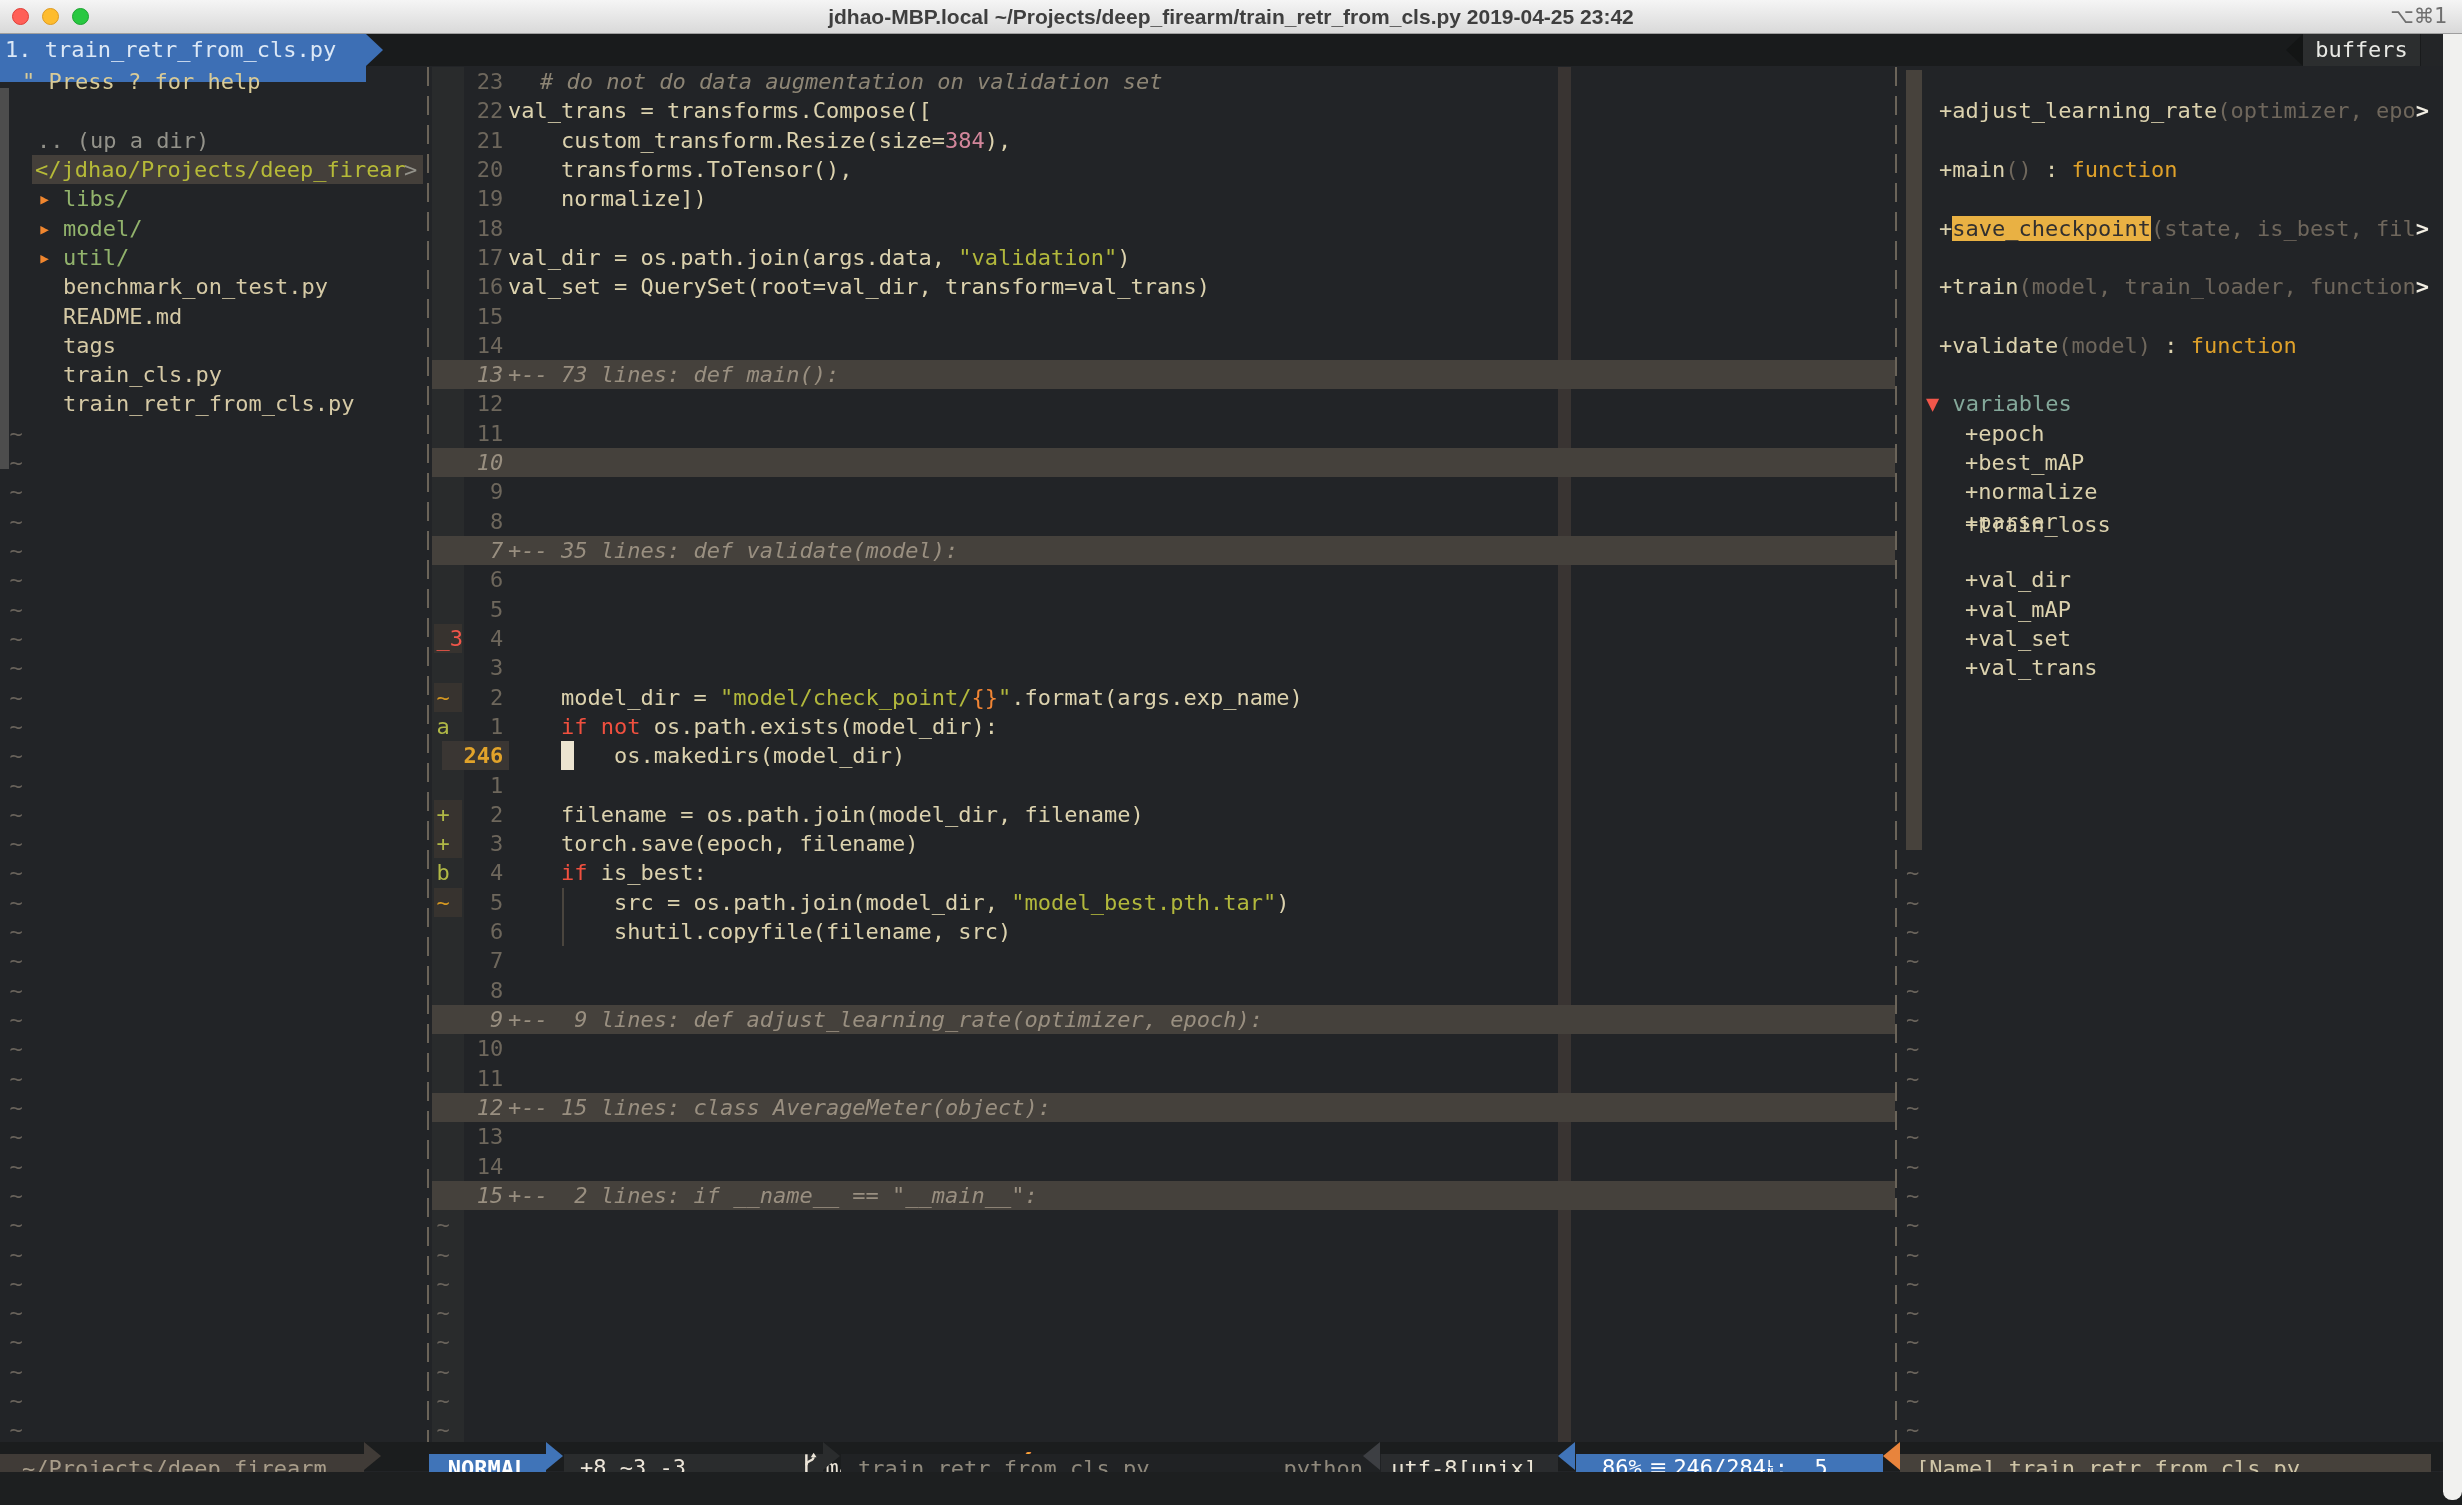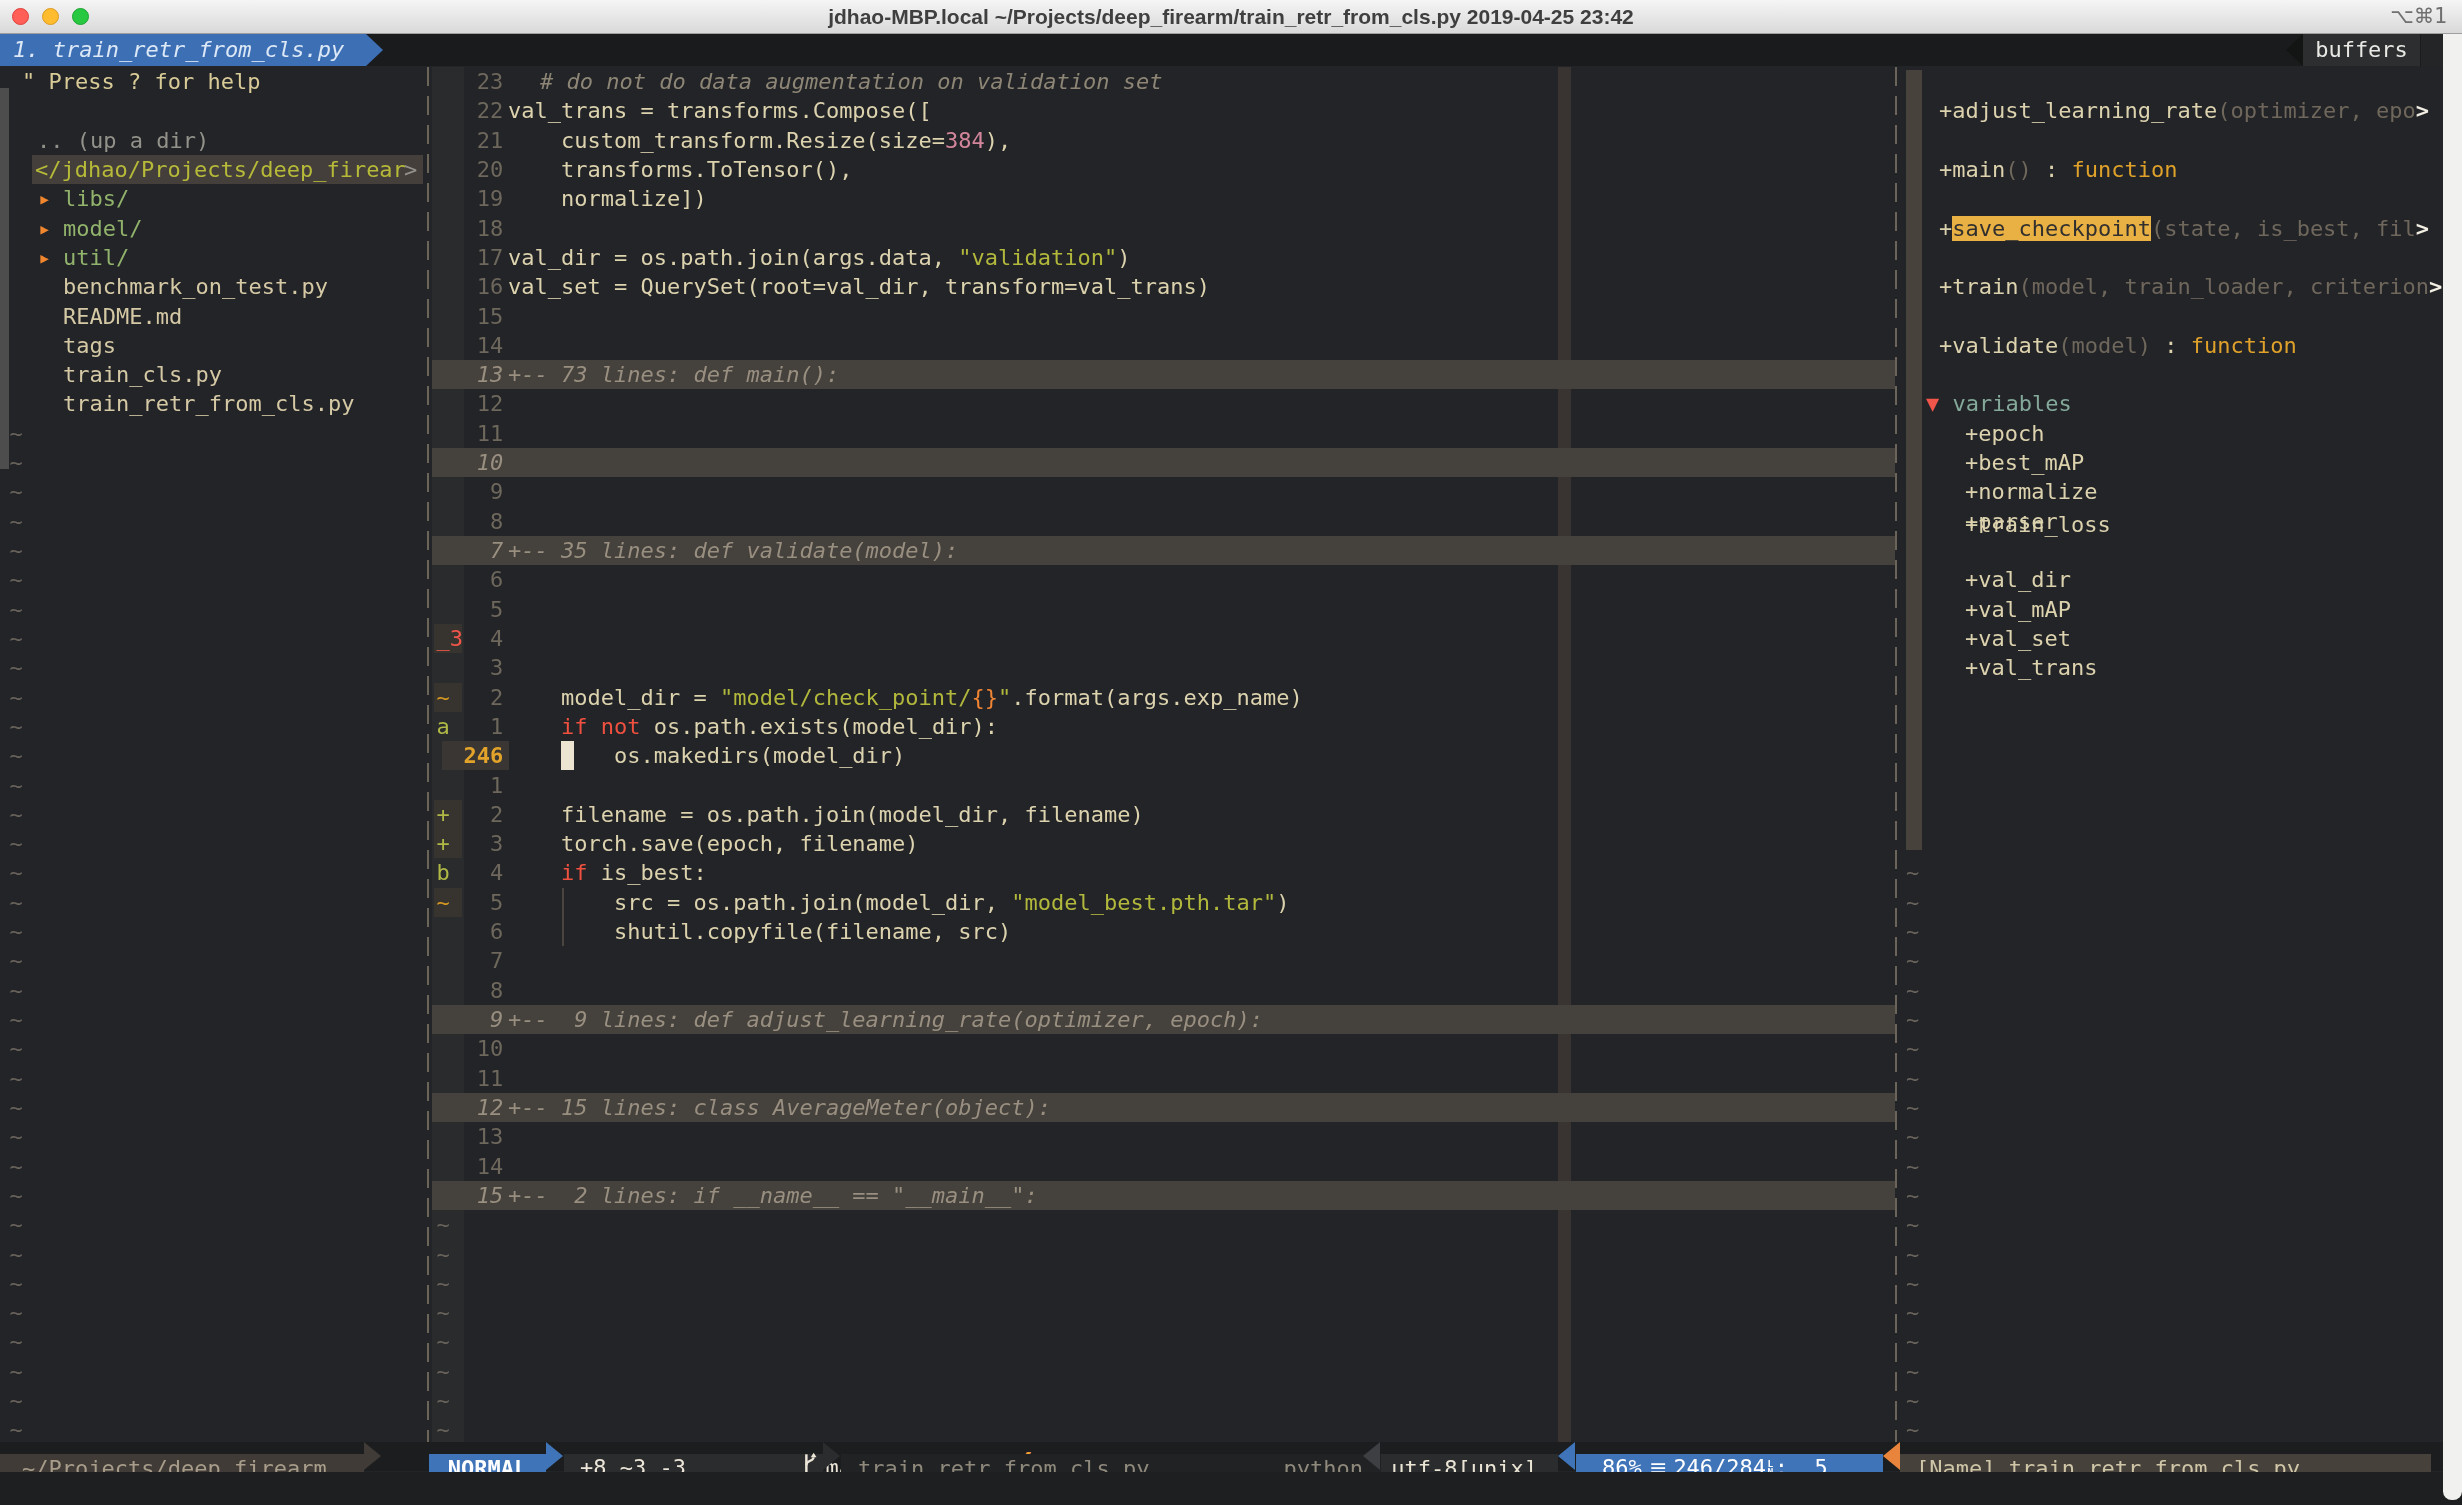--- a/index.html
+++ b/index.html
@@ -11,22 +11,22 @@
   #titlebar .tl{position:absolute;top:8px;width:17px;height:17px;border-radius:50%;}
   #tl-red{left:11.7px;background:#ff5f57;border:0.7px solid #df3e38;box-sizing:border-box;}
   #tl-yellow{left:42px;background:#febc2e;border:0.7px solid #dd9a21;box-sizing:border-box;}
   #tl-green{left:72px;background:#28c840;border:0.7px solid #1da331;box-sizing:border-box;}
   #window-title{position:absolute;left:0;right:0;top:0;height:33px;line-height:33px;text-align:center;
                 color:#3f3f3f;font-family:"Liberation Sans",sans-serif;font-size:21px;font-weight:bold;}
   #titlebar-shortcut{position:absolute;right:14.7px;top:0;height:33px;line-height:33px;color:#6f6f6f;
                 font-family:"DejaVu Sans",sans-serif;font-size:20.5px;}
   
   #tabline{position:absolute;left:0;top:34px;width:2462px;height:32px;background:#191b1c;}
-  #tab-current{position:absolute;left:0;top:0;height:32px;width:366px;background:#3d6fb5;
-               color:#dce8f6;line-height:32px;white-space:pre;padding-left:13px;box-sizing:border-box;font-style:italic;}
+  #tab-current{position:absolute;left:0;top:0;height:48px;width:366px;background:#3d6fb5;
+               color:#dce8f6;line-height:32px;white-space:pre;padding-left:5px;box-sizing:border-box;}
   #tab-arrow{position:absolute;left:366px;top:0;width:0;height:0;
              border-top:16px solid transparent;border-bottom:16px solid transparent;border-left:17.6px solid #3d6fb5;}
   #buffers-arrow{position:absolute;left:2286px;top:0;width:0;height:0;
              border-top:16px solid transparent;border-bottom:16px solid transparent;border-right:17.6px solid #131515;}
   #buffers-seg{position:absolute;left:2303px;top:0;width:117px;height:32px;background:#2c2e2f;
                color:#e8e8e4;line-height:32px;text-align:center;}
   #tabline-gap{position:absolute;left:2421px;top:0;width:22px;height:32px;background:#232527;}
   
   #content{position:absolute;left:0;top:67px;width:2462px;height:1376px;overflow:hidden;}
   .vsep{position:absolute;top:0;width:2.2px;height:1376px;
@@ -218,21 +218,21 @@
         <div class="row eline" style="top: 1348px;"><span class="tilde" style="position: absolute; left: 4.4px;">~</span></div>
         <div class="indent-guide" style="left: 130px; top: 821px; height: 29px;"></div>
         <div class="indent-guide" style="left: 130px; top: 850px; height: 29px;"></div>
         <div id="cursor" style="left: 129px; top: 674px;"></div>
       </div>
     <div class="vsep" id="sep-right"></div>
     <div id="tagbar-win">
         <div class="row" style="top: 29px;"><span class="rowseg" style="left: 39px;"><span class="tok-p">+adjust_learning_rate</span><span class="tok-g">(optimizer, epo</span><span class="tok-tr">&gt;</span></span></div>
         <div class="row" style="top: 88px;"><span class="rowseg" style="left: 39px;"><span class="tok-p">+main</span><span class="tok-g">()</span><span class="tok-p"> : </span><span class="tok-a">function</span></span></div>
         <div class="row" style="top: 147px;"><span class="rowseg" style="left: 39px;"><span class="tok-p">+</span><span class="tok-hl">save_checkpoint</span><span class="tok-g">(state, is_best, fil</span><span class="tok-tr">&gt;</span></span></div>
-        <div class="row" style="top: 205px;"><span class="rowseg" style="left: 39px;"><span class="tok-p">+train</span><span class="tok-g">(model, train_loader, criterion</span><span class="tok-tr">&gt;</span></span></div>
+        <div class="row" style="top: 205px;"><span class="rowseg" style="left: 39px;"><span class="tok-p">+train</span><span class="tok-g">(model, train_loader, function</span><span class="tok-tr">&gt;</span></span></div>
         <div class="row" style="top: 264px;"><span class="rowseg" style="left: 39px;"><span class="tok-p">+validate</span><span class="tok-g">(model)</span><span class="tok-p"> : </span><span class="tok-a">function</span></span></div>
         <div class="row" style="top: 322px;"><span class="rowseg" style="left: 26px;"><span class="tok-red">▼ </span><span class="tok-teal">variables</span></span></div>
         <div class="row" style="top: 352px;"><span class="rowseg" style="left: 65px;"><span class="tok-p">+epoch</span></span></div>
         <div class="row" style="top: 381px;"><span class="rowseg" style="left: 65px;"><span class="tok-p">+best_mAP</span></span></div>
         <div class="row" style="top: 410px;"><span class="rowseg" style="left: 65px;"><span class="tok-p">+normalize</span></span></div>
         <div class="row" style="top: 440px;"><span class="rowseg" style="left: 65px;"><span class="tok-p">+parser</span></span></div>
         <div class="row" style="top: 443px;"><span class="rowseg" style="left: 65px;"><span class="tok-p">+train_loss</span></span></div>
         <div class="row" style="top: 498px;"><span class="rowseg" style="left: 65px;"><span class="tok-p">+val_dir</span></span></div>
         <div class="row" style="top: 528px;"><span class="rowseg" style="left: 65px;"><span class="tok-p">+val_mAP</span></span></div>
         <div class="row" style="top: 557px;"><span class="rowseg" style="left: 65px;"><span class="tok-p">+val_set</span></span></div>

